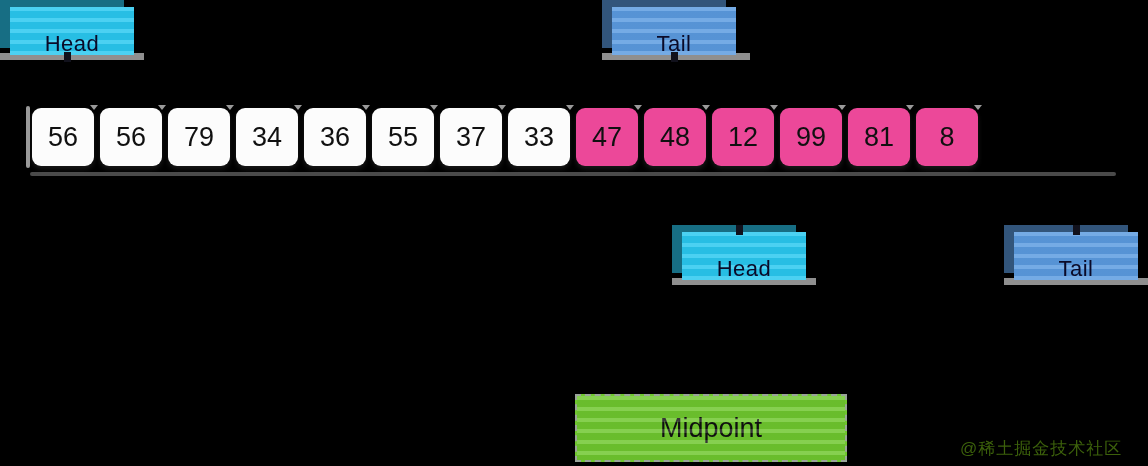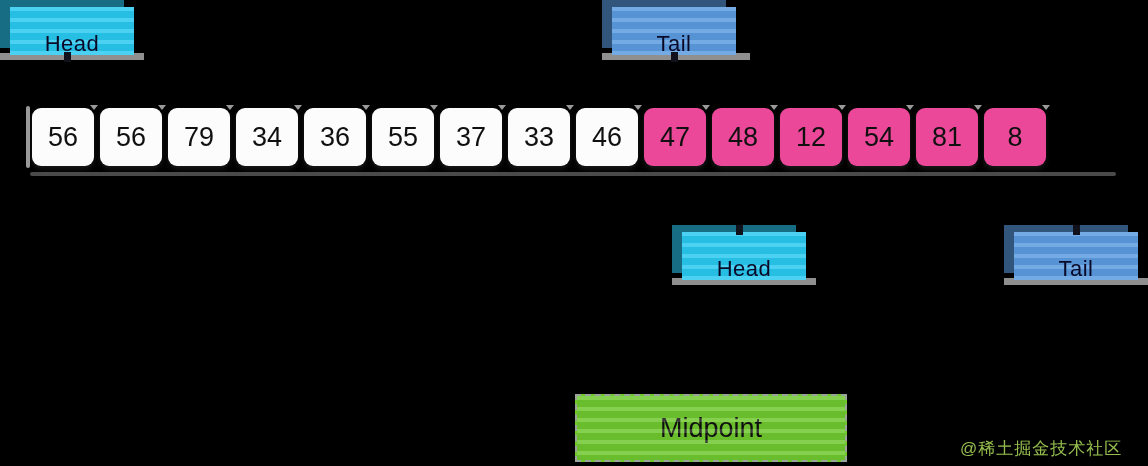--- a/index.html
+++ b/index.html
@@ -121,21 +121,21 @@
     background: #6FC72E;
     border: 2px dashed #9aa39a;
     box-sizing: border-box;
     color: #101010;
     font-size: 27px;
   }
 
   
   #watermark {
     position: absolute;
-    color: #bef264;
+    color: #4d7c0f;
     opacity: 0.78;
     font-size: 17px;
     white-space: nowrap;
     letter-spacing: 1px;
   }
 </style>
 </head>
 <body>
 
 <div id="canvas">
@@ -192,34 +192,31 @@
       </div>
       <div class="cell white">
         <span>55</span>
       </div>
       <div class="cell white">
         <span>37</span>
       </div>
       <div class="cell white">
         <span>33</span>
       </div>
-      <div class="cell white">
-        <span>46</span>
-      </div>
       <div class="cell gray">
         <span>47</span>
       </div>
       <div class="cell gray">
         <span>48</span>
       </div>
       <div class="cell gray">
         <span>12</span>
       </div>
       <div class="cell gray">
-        <span>54</span>
+        <span>99</span>
       </div>
       <div class="cell gray">
         <span>81</span>
       </div>
       <div class="cell gray">
         <span>8</span>
       </div>
     </div>
 
   <div id="midpoint-box" style="left: 575px; top: 394px; width: 272px; height: 68px; background: rgb(111, 199, 46);">

